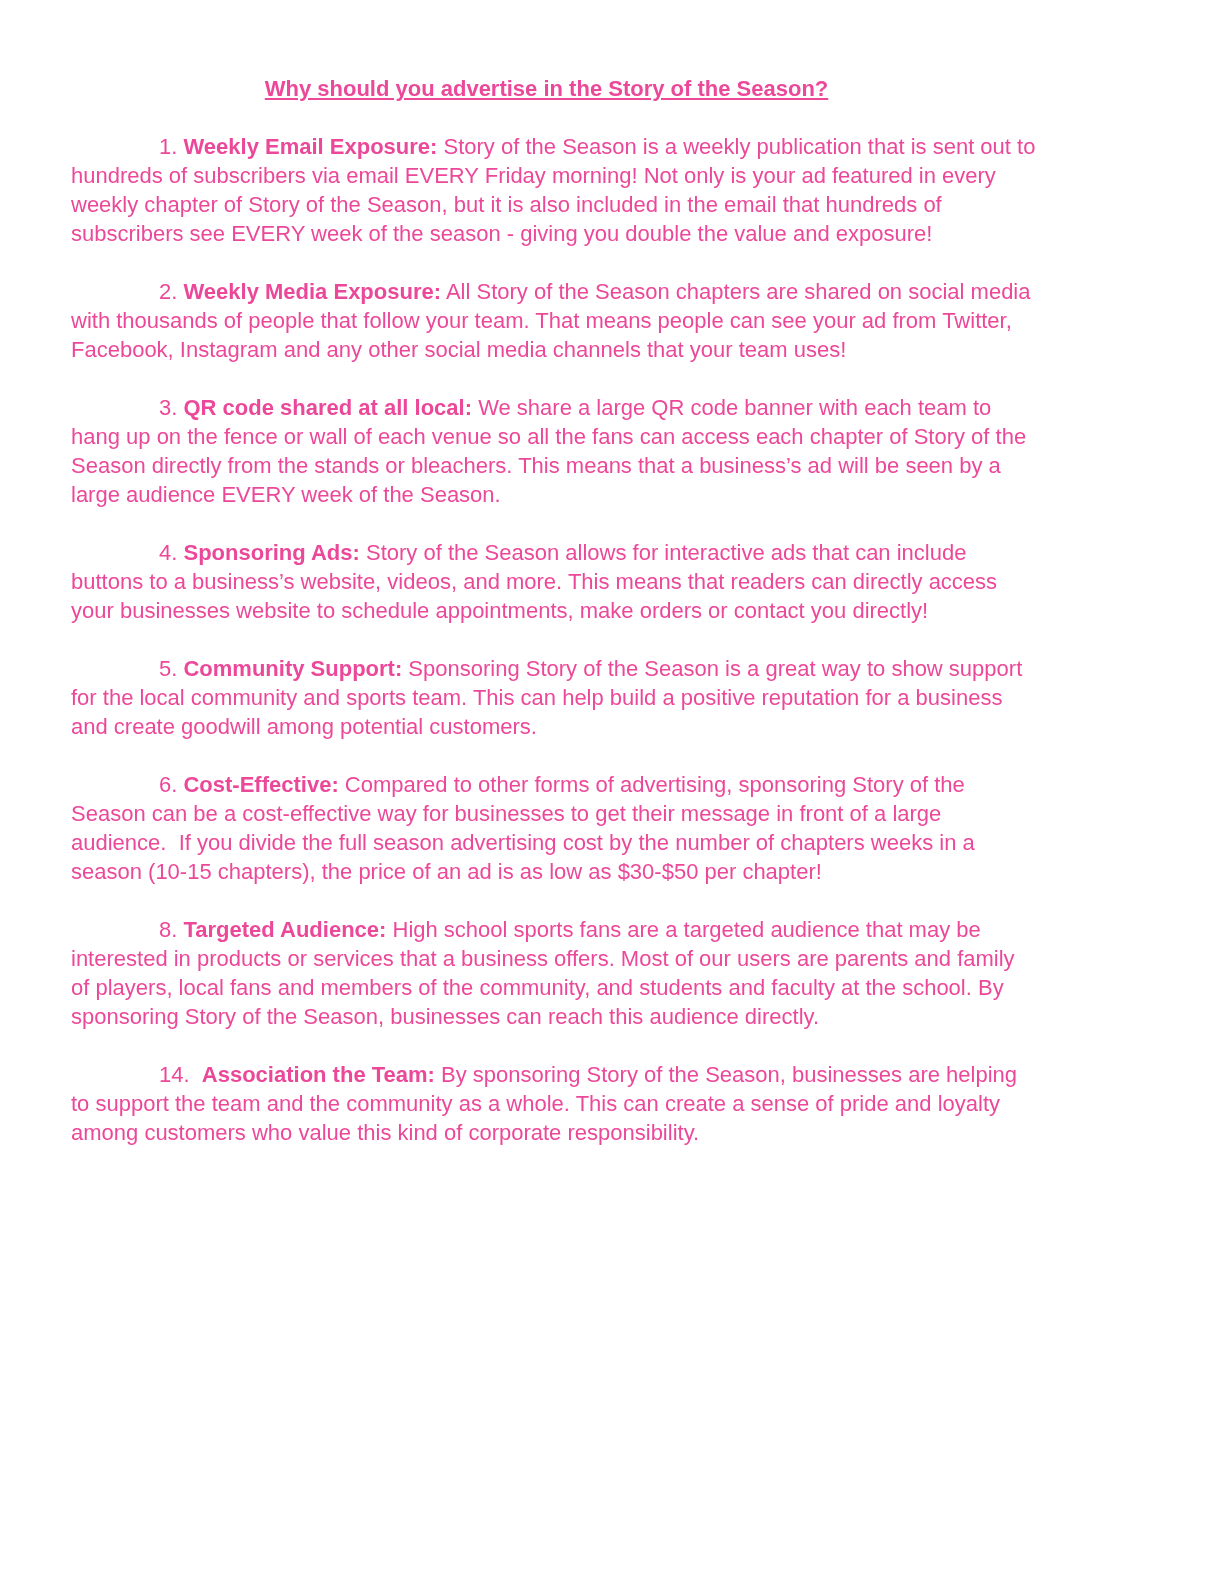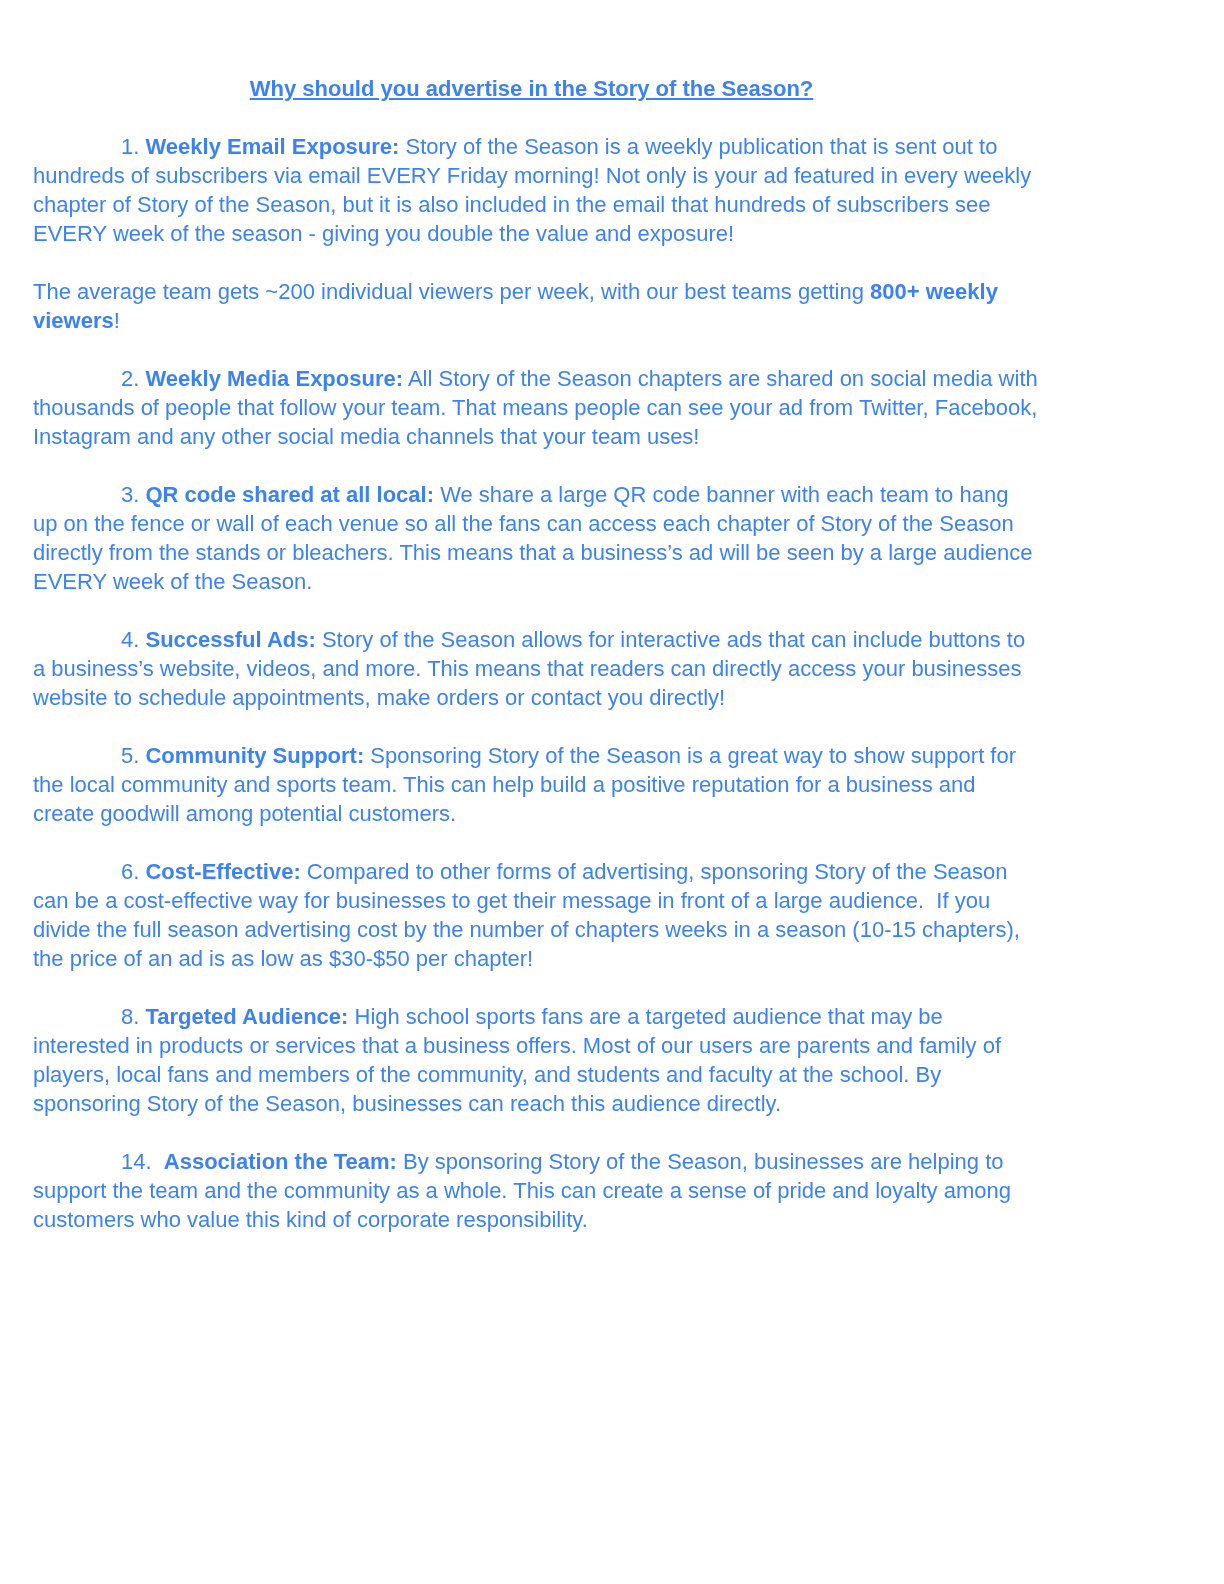--- a/index.html
+++ b/index.html
@@ -6,63 +6,62 @@
       margin: 0;
       padding: 0;
       background: #ffffff;
     }
     .page {
       position: relative;
       width: 1092px;
       height: 1584px;
       background: #ffffff;
       box-sizing: border-box;
-      padding: 74px 54px 0 25px;
+      padding: 74px 54px 0 55px;
       font-family: "Liberation Sans", "DejaVu Sans", sans-serif;
       font-size: 22px;
       line-height: 29px;
-      color: #3b82f6;
+      color: #ec4899;
       overflow: hidden;
     }
     .title {
       text-align: center;
       font-weight: bold;
       text-decoration: underline;
       font-size: 22px;
       margin: 0 0 29px 0;
     }
     p.para {
-      margin: 0 0 29px 8px;
+      margin: 0 0 29px 16px;
     }
     p.numbered {
       text-indent: 88px;
     }
     .para span {
       white-space: pre-wrap;
     }
     .b {
       font-weight: bold;
     }
   </style>
 </head>
 <body>
 
 <div class="page">
 
   <div class="title">Why should you advertise in the Story of the Season?</div>
 
   <p class="para numbered"><span>1. </span><span class="b">Weekly Email Exposure:</span><span> Story of the Season is a weekly publication that is sent out to hundreds of subscribers via email EVERY Friday morning! Not only is your ad featured in every weekly chapter of Story of the Season, but it is also included in the email that hundreds of subscribers see EVERY week of the season - giving you double the value and exposure!</span></p>
 
-  <p class="para"><span>The average team gets ~200 individual viewers per week, with our best teams getting </span><span class="b">800+ weekly viewers</span><span>!</span></p>
 
   <p class="para numbered"><span>2. </span><span class="b">Weekly Media Exposure:</span><span> All Story of the Season chapters are shared on social media with thousands of people that follow your team. That means people can see your ad from Twitter, Facebook, Instagram and any other social media channels that your team uses!</span></p>
 
   <p class="para numbered"><span>3. </span><span class="b">QR code shared at all local:</span><span> We share a large QR code banner with each team to hang up on the fence or wall of each venue so all the fans can access each chapter of Story of the Season directly from the stands or bleachers. This means that a business’s ad will be seen by a large audience EVERY week of the Season.</span></p>
 
-  <p class="para numbered"><span>4. </span><span class="b">Successful Ads:</span><span> Story of the Season allows for interactive ads that can include buttons to a business’s website, videos, and more. This means that readers can directly access your businesses website to schedule appointments, make orders or contact you directly!</span></p>
+  <p class="para numbered"><span>4. </span><span class="b">Sponsoring Ads:</span><span> Story of the Season allows for interactive ads that can include buttons to a business’s website, videos, and more. This means that readers can directly access your businesses website to schedule appointments, make orders or contact you directly!</span></p>
 
   <p class="para numbered"><span>5. </span><span class="b">Community Support:</span><span> Sponsoring Story of the Season is a great way to show support for the local community and sports team. This can help build a positive reputation for a business and create goodwill among potential customers.</span></p>
 
   <p class="para numbered"><span>6. </span><span class="b">Cost-Effective:</span><span> Compared to other forms of advertising, sponsoring Story of the Season can be a cost-effective way for businesses to get their message in front of a large audience.  If you divide the full season advertising cost by the number of chapters weeks in a season (10-15 chapters), the price of an ad is as low as $30-$50 per chapter!</span></p>
 
 
   <p class="para numbered"><span>8. </span><span class="b">Targeted Audience:</span><span> High school sports fans are a targeted audience that may be interested in products or services that a business offers. Most of our users are parents and family of players, local fans and members of the community, and students and faculty at the school. By sponsoring Story of the Season, businesses can reach this audience directly.</span></p>
 
 
   <p class="para numbered"><span>14.  </span><span class="b">Association the Team:</span><span> By sponsoring Story of the Season, businesses are helping to support the team and the community as a whole. This can create a sense of pride and loyalty among customers who value this kind of corporate responsibility.</span></p>

